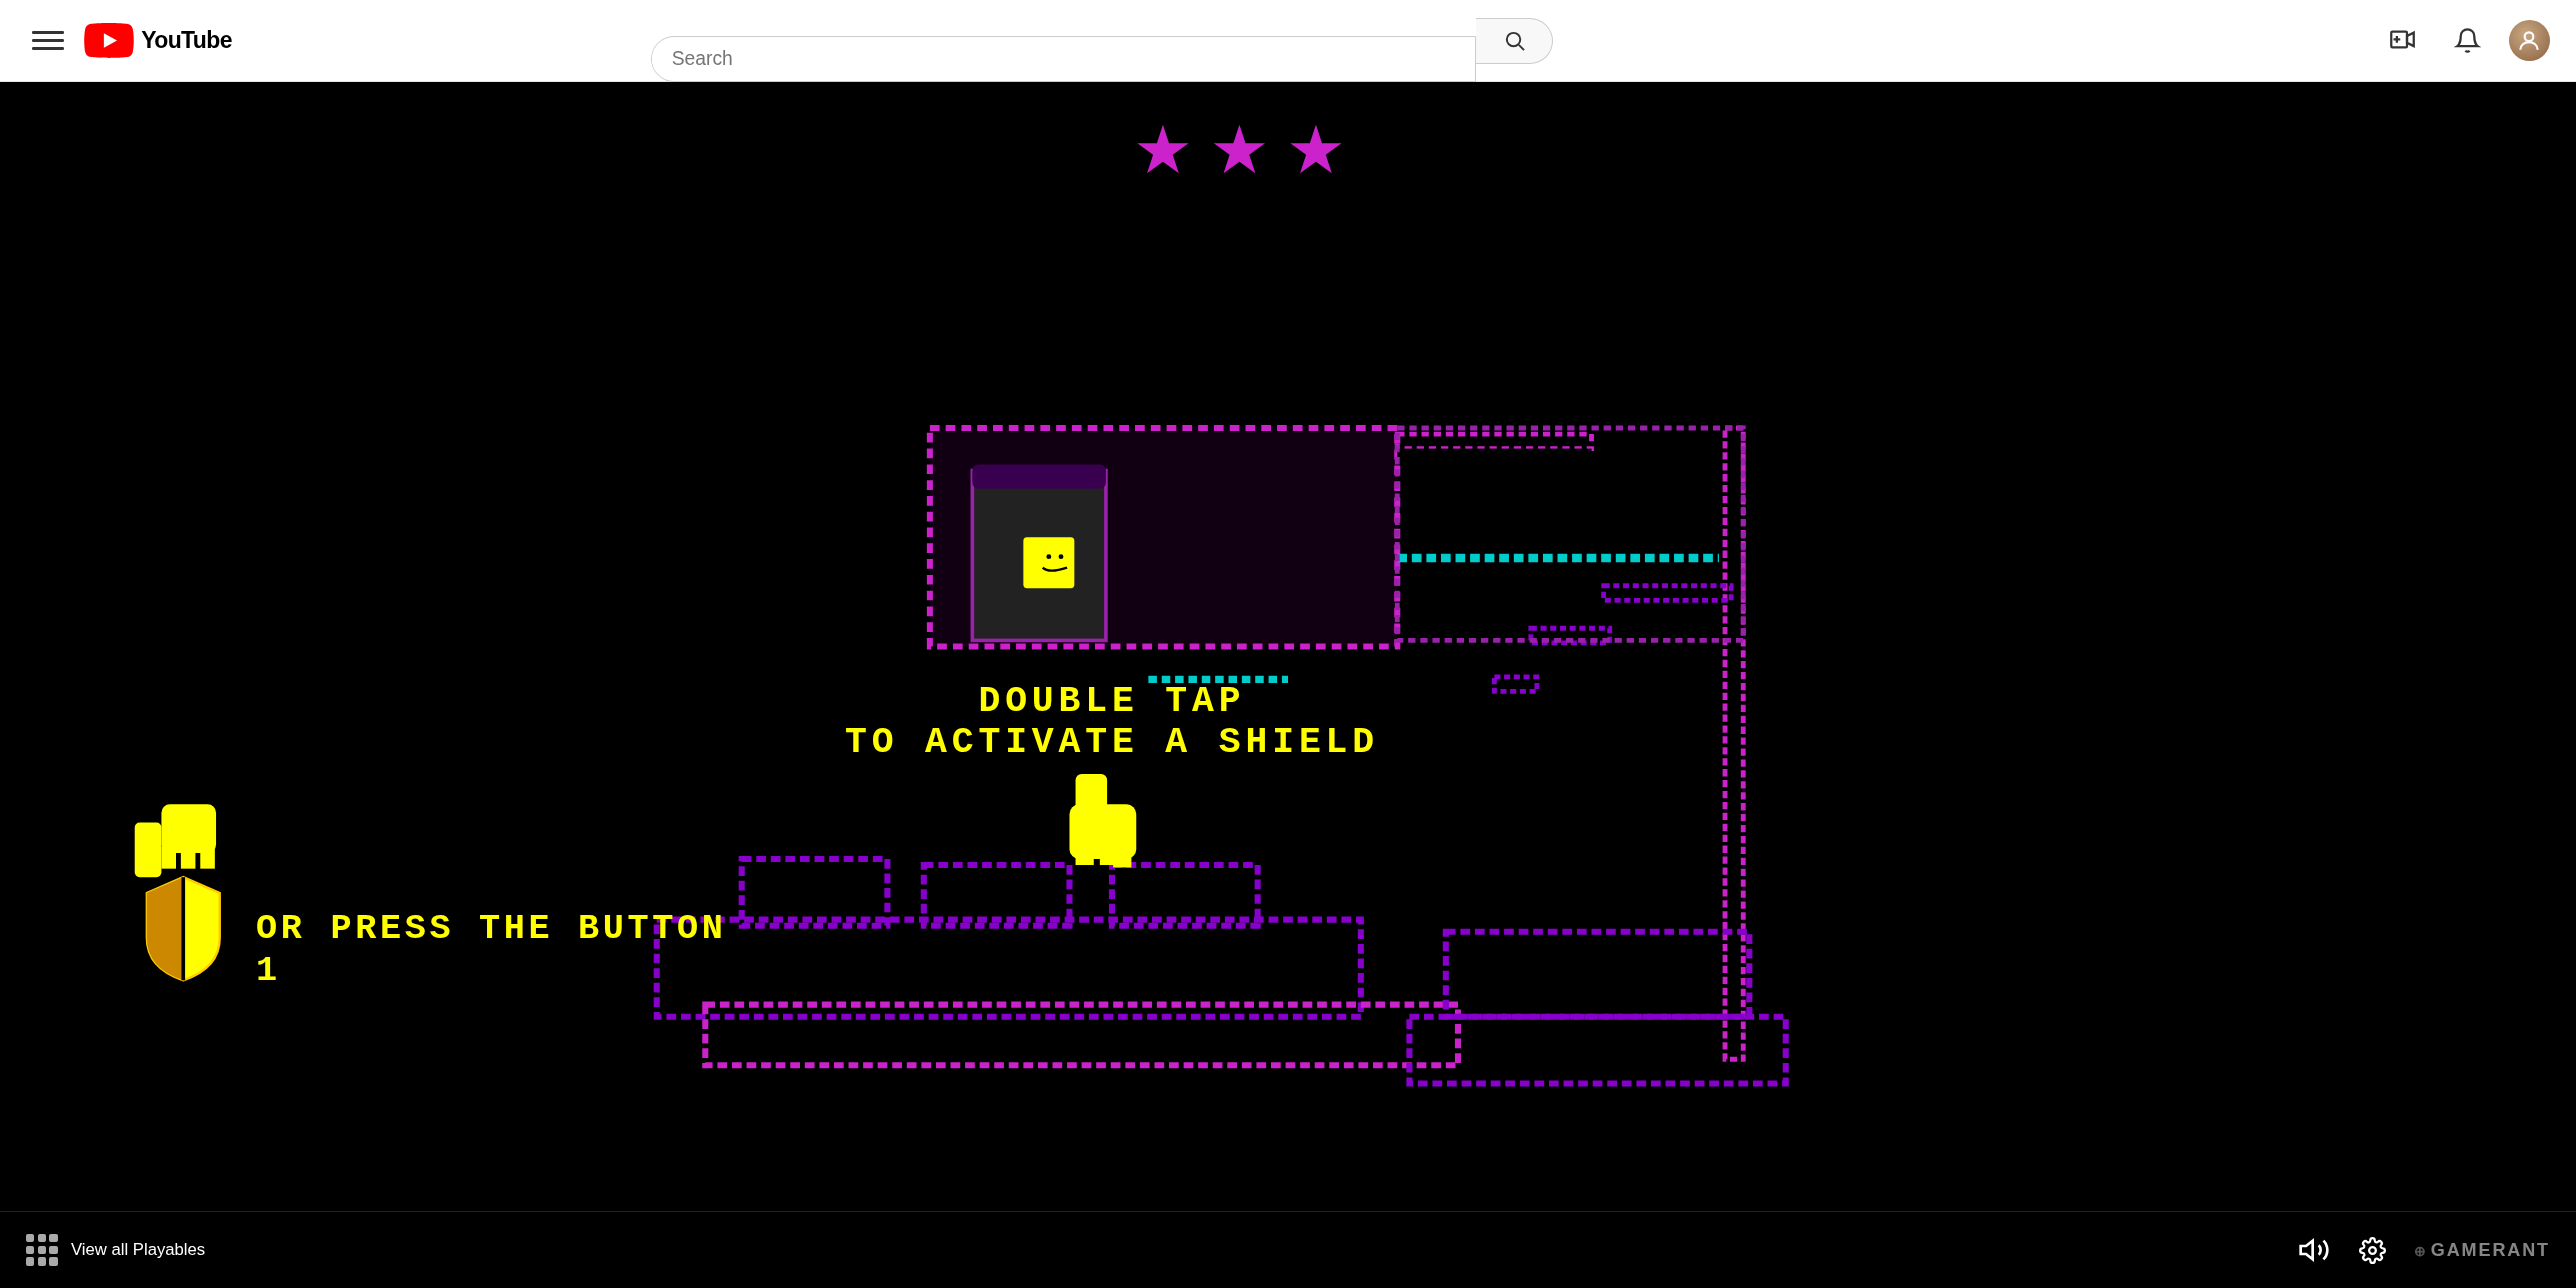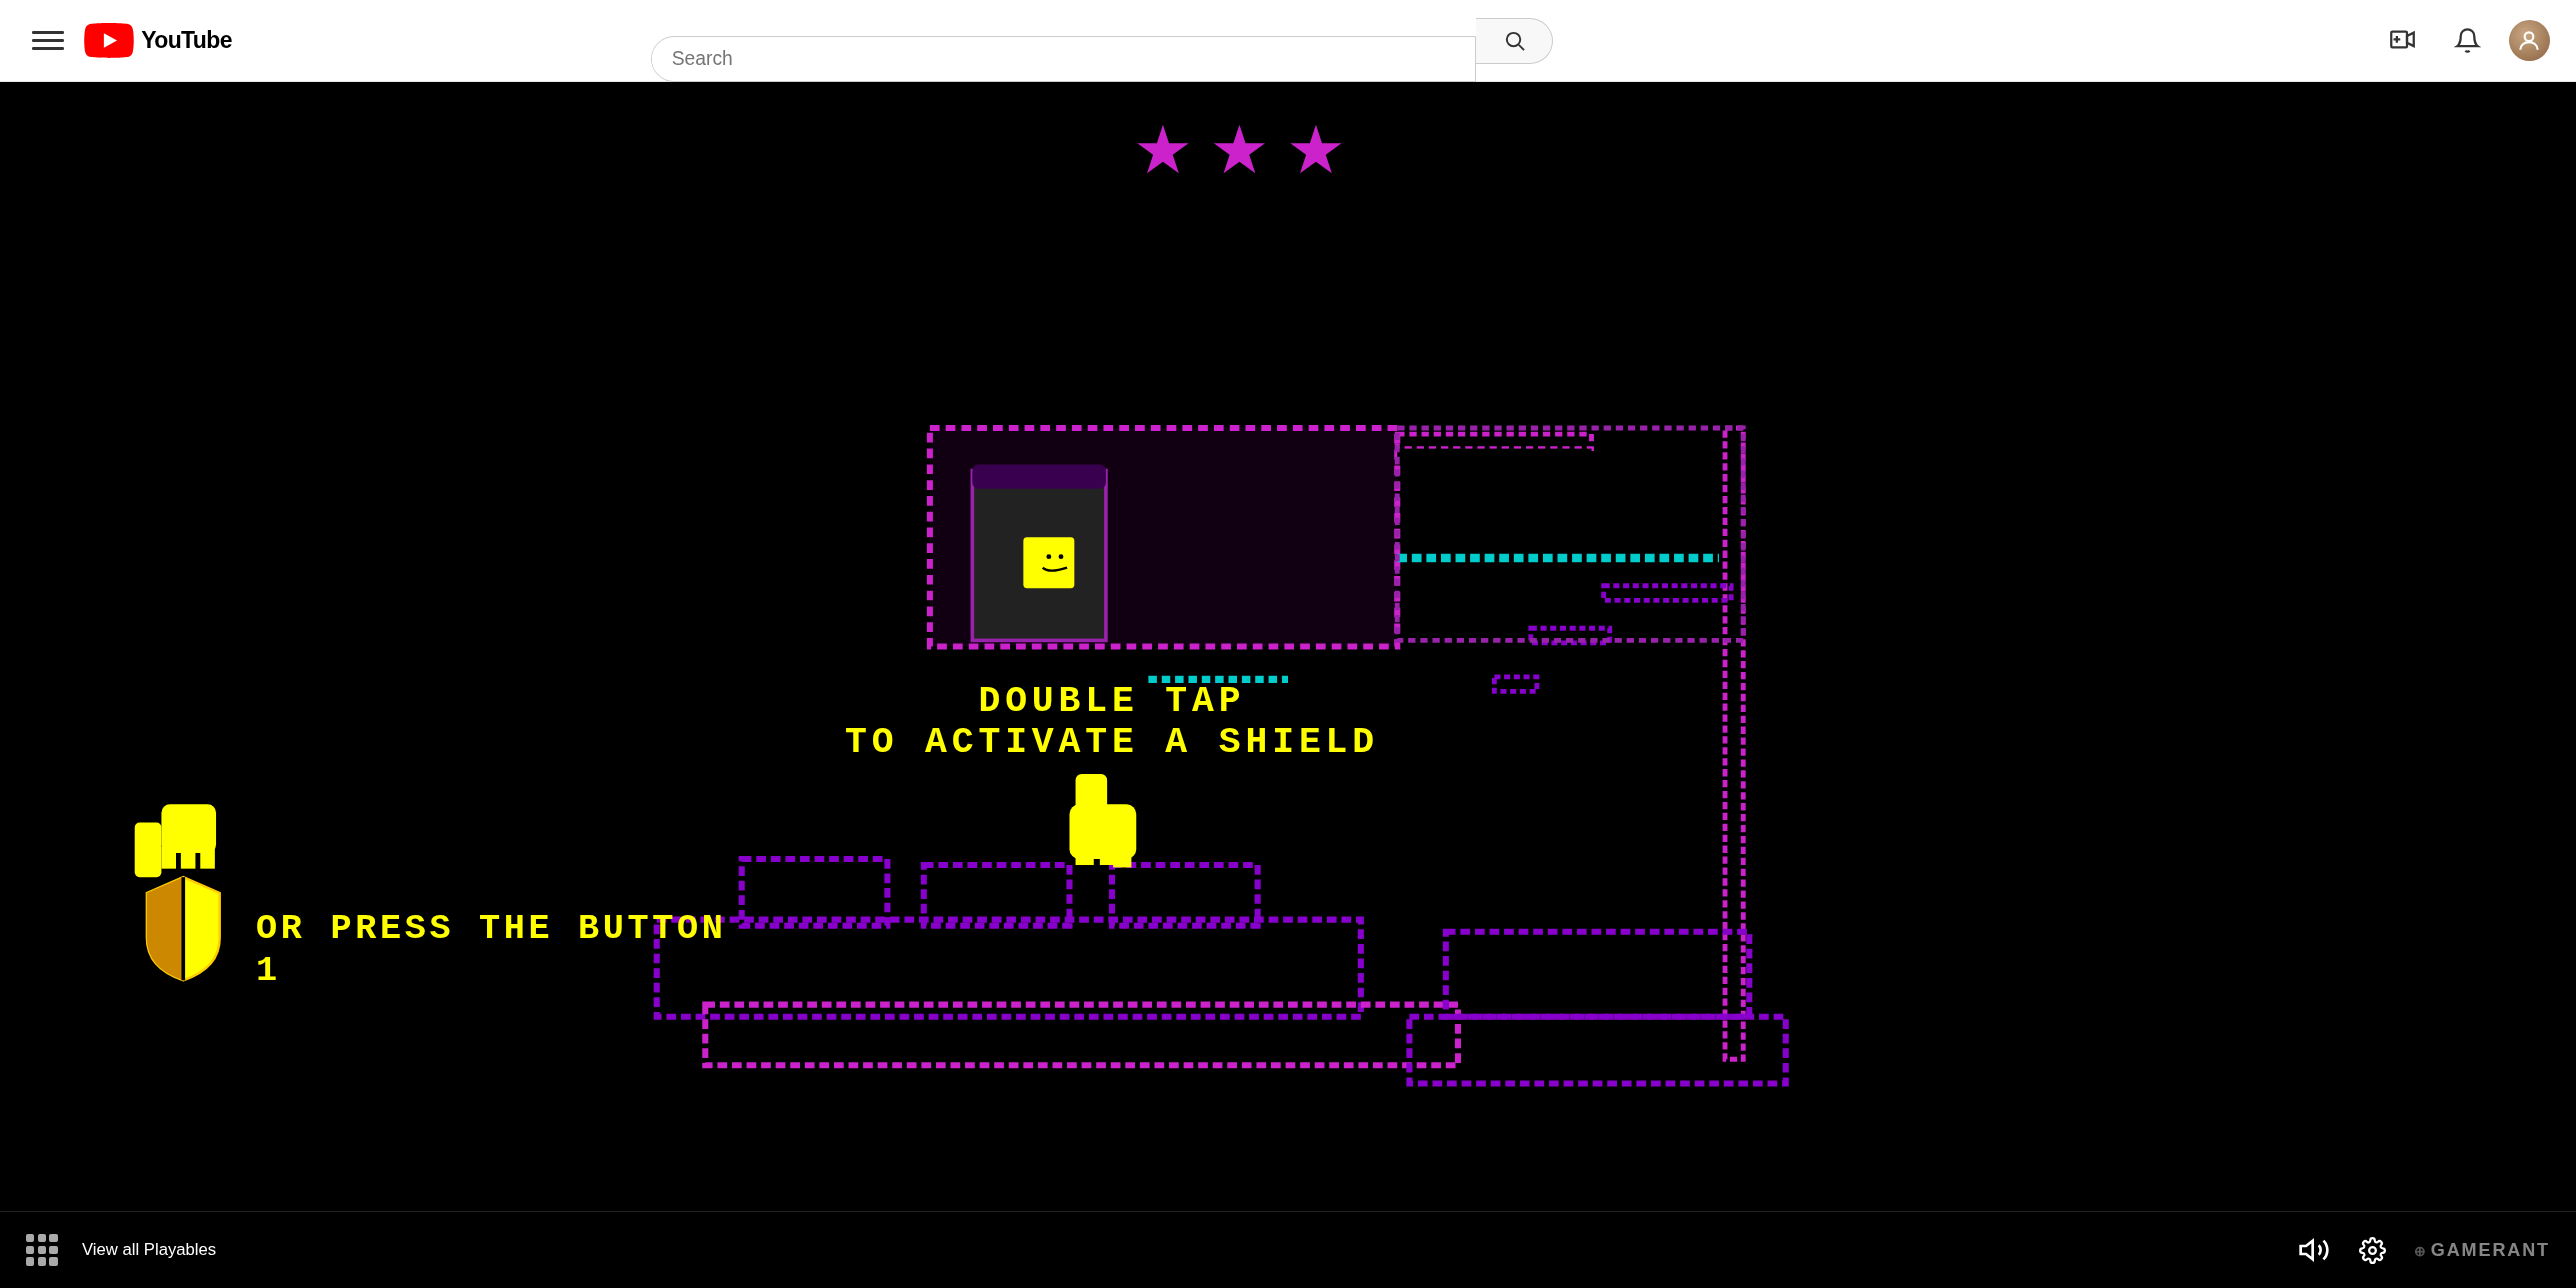--- a/index.html
+++ b/index.html
@@ -125,21 +125,21 @@
       display: flex;
       align-items: center;
       justify-content: space-between;
       padding: 0 26px;
       border-top: 0.6px solid #222;
     }
 
     #view-all-playables {
       display: flex;
       align-items: center;
-      gap: 24px;
+      gap: 13px;
       color: #fff;
       cursor: pointer;
       font-size: 16.7px;
     }
     #playables-grid-icon {
       display: grid;
       grid-template-columns: repeat(3, 1fr);
       gap: 3.2px;
       width: 32px; height: 32px;
     }

